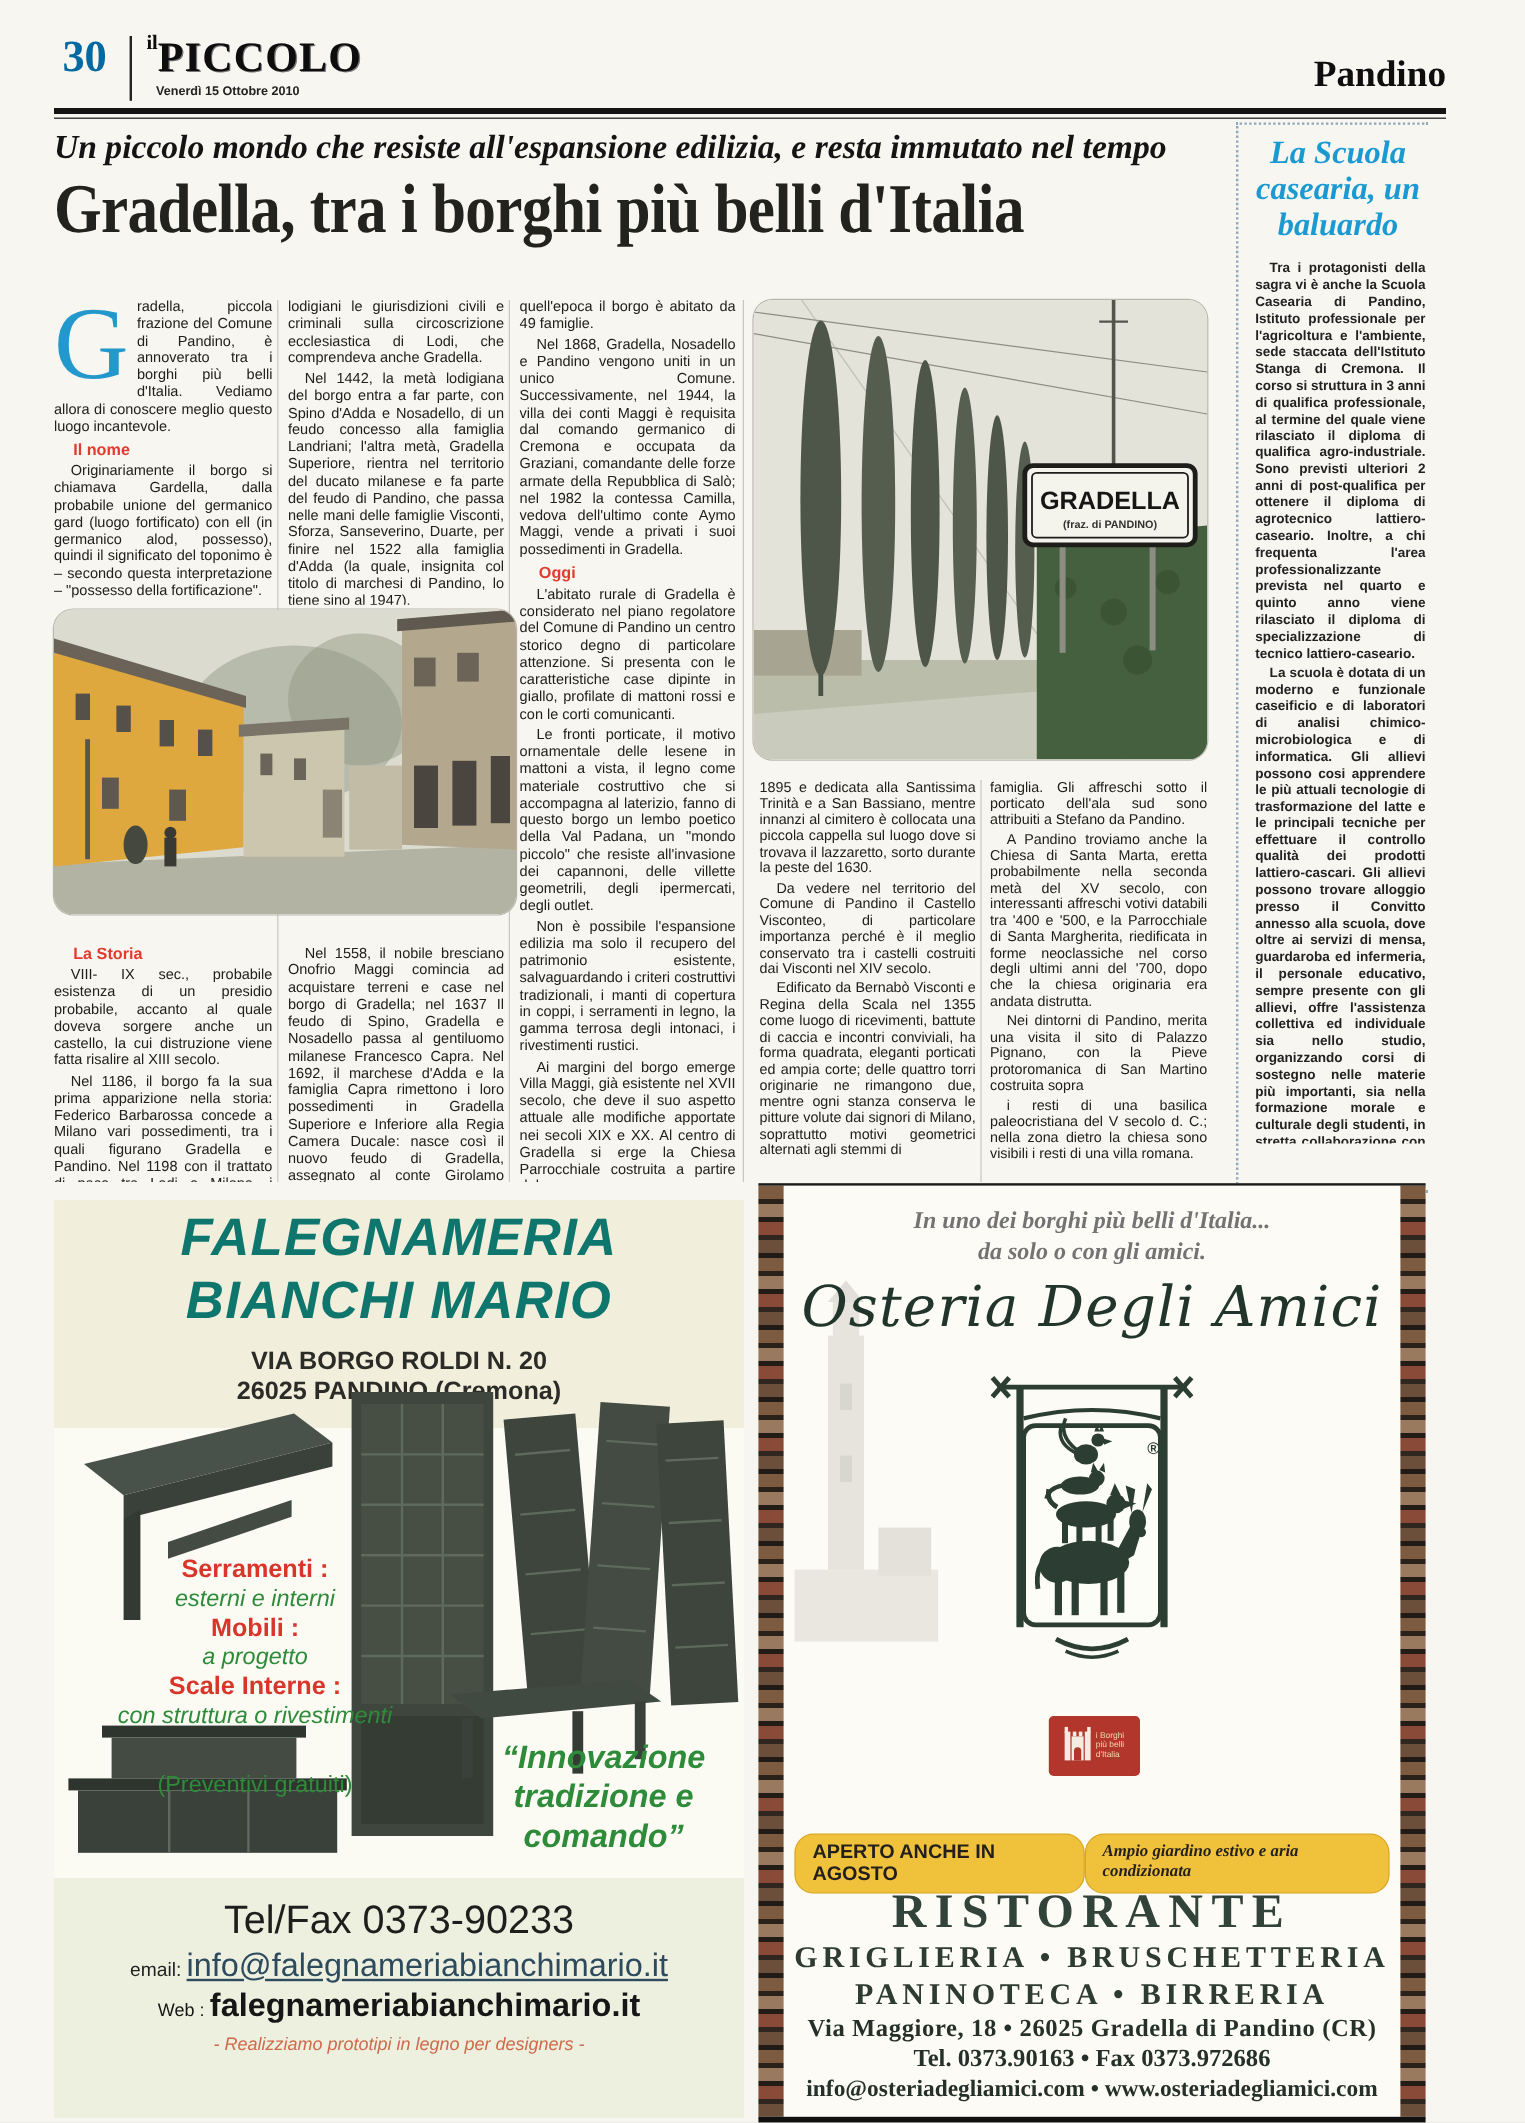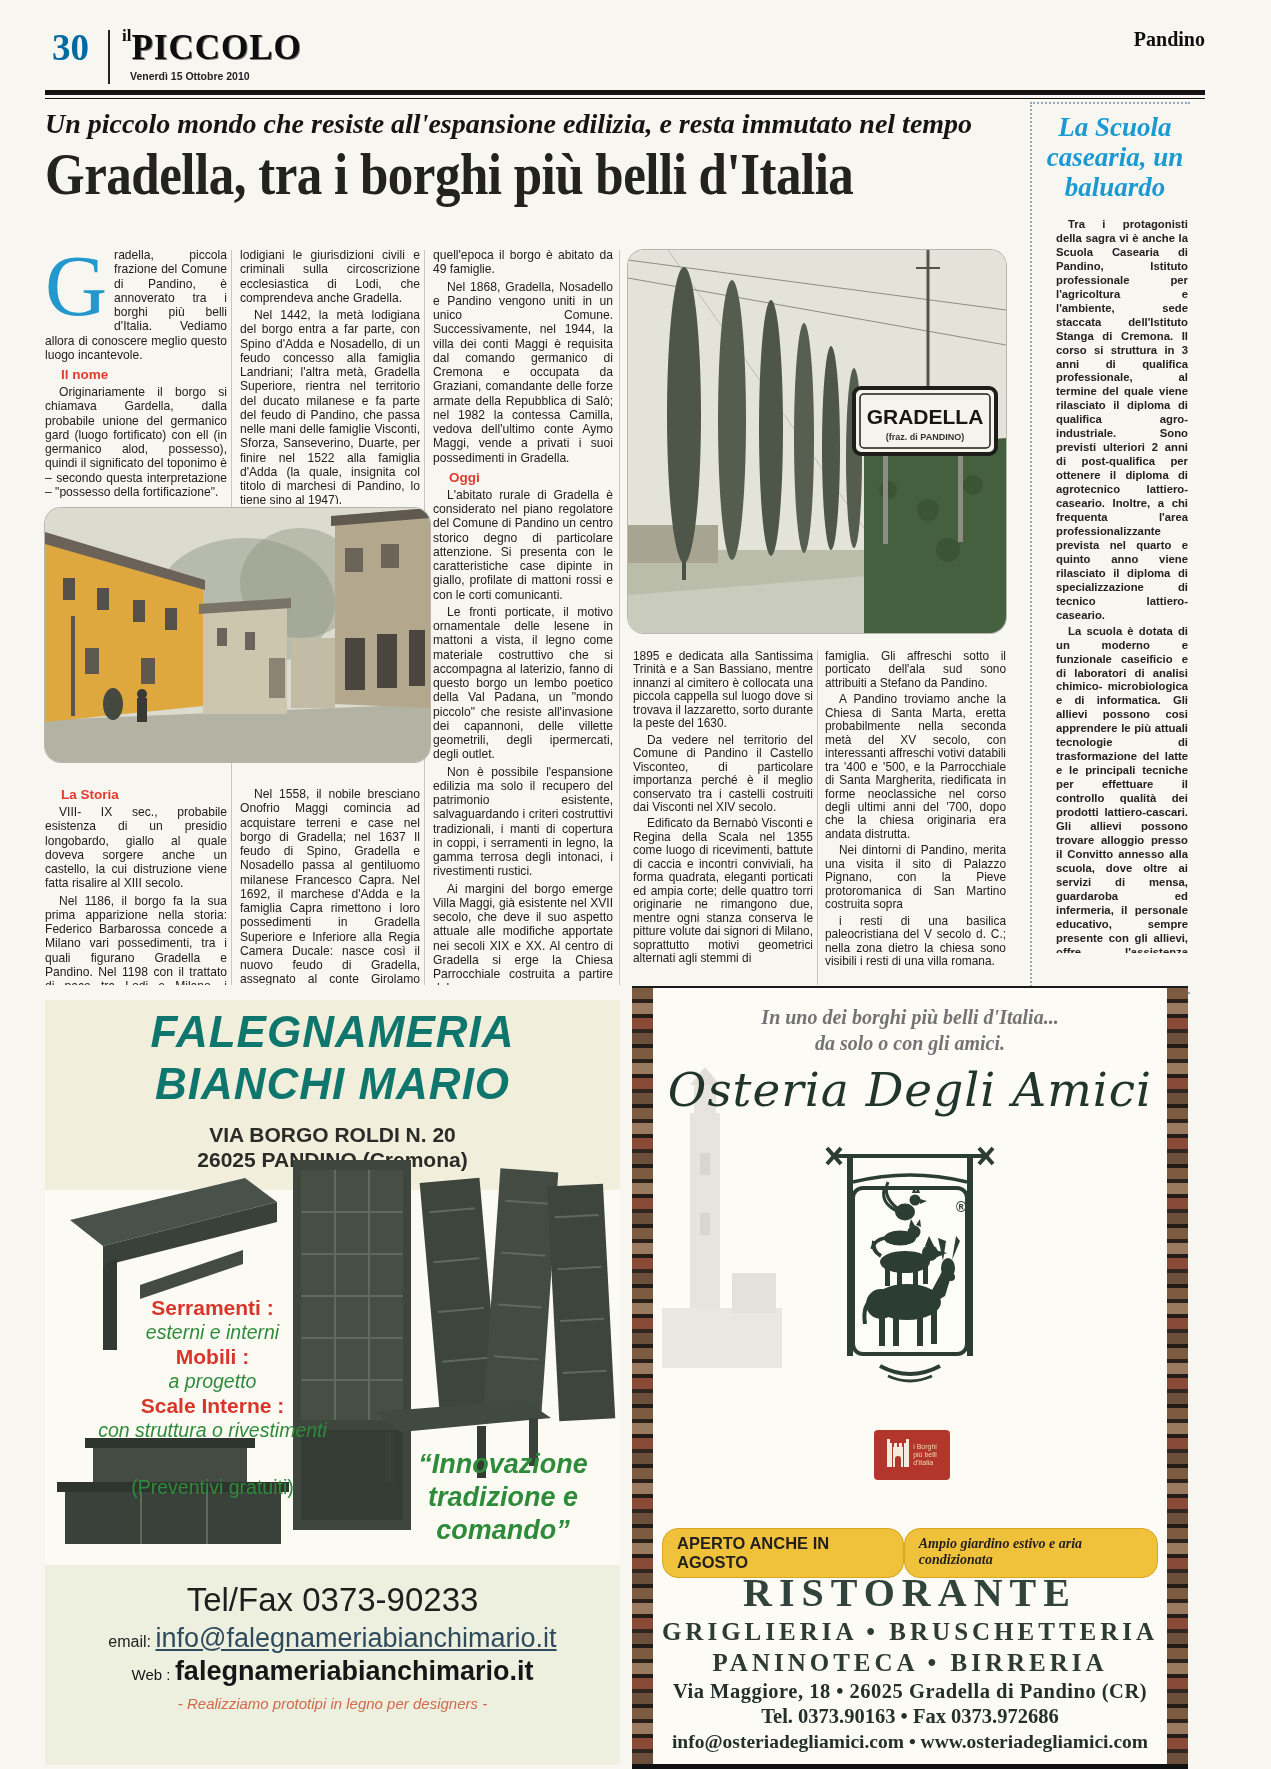--- a/index.html
+++ b/index.html
@@ -7,22 +7,22 @@
         font-family:"Liberation Sans",sans-serif;color:#1d1d1b;}
 
   
   .pagenum{position:absolute;left:52px;top:26px;font-family:"Liberation Serif",serif;
            font-size:37px;font-weight:bold;color:#0369a1;}
   .hdr-divider{position:absolute;left:108px;top:30px;width:2px;height:54px;background:#222;}
   .masthead{position:absolute;left:122px;top:26px;font-family:"Liberation Serif",serif;color:#0d0d0d;}
   .masthead .il{font-size:17px;font-weight:bold;vertical-align:18px;letter-spacing:0;}
   .masthead .big{font-size:35px;font-weight:bold;letter-spacing:1px;text-shadow:1px 1px 0 #777;}
   .masthead-date{position:absolute;left:130px;top:70px;font-size:10.5px;font-weight:bold;color:#222;}
-  .section-name{position:absolute;left:960px;top:28px;width:245px;text-align:right;
-                font-family:"Liberation Serif",serif;font-size:20px;font-weight:bold;color:#0e0e0e;}
+  .section-name{position:absolute;left:960px;top:44px;width:245px;text-align:right;
+                font-family:"Liberation Serif",serif;font-size:31px;font-weight:bold;color:#0e0e0e;}
   .hdr-rule{position:absolute;left:45px;top:90px;width:1160px;height:5px;background:#141414;}
   .hdr-rule2{position:absolute;left:45px;top:98px;width:1160px;height:1px;background:#141414;}
 
   
   .kicker{position:absolute;left:45px;top:108px;width:975px;
           font-family:"Liberation Serif",serif;font-style:italic;font-weight:bold;
           font-size:28px;color:#141414;white-space:nowrap;}
   .headline{position:absolute;left:45px;top:142px;width:980px;
             font-family:"Liberation Serif",serif;font-weight:bold;font-size:51px;
             letter-spacing:-0.5px;color:#22221f;transform:scale(1,1.14);transform-origin:left top;
@@ -45,21 +45,21 @@
   .photo svg{display:block;}
 
   
   .sidebar{position:absolute;left:1030px;top:102px;width:160px;height:892px;box-sizing:border-box;
            border-left:2px dotted #92a8ba;border-top:2px dotted #92a8ba;border-bottom:2px dotted #92a8ba;
            padding:8px 2px 0 10px;}
   .sidebar-title{font-family:"Liberation Serif",serif;font-style:italic;font-weight:bold;
                  color:#1b9ad2;font-size:27px;line-height:30px;text-align:center;}
   .sidebar-body{margin-top:16px;font-size:11.3px;line-height:13.95px;font-weight:bold;
                 text-align:justify;color:#222;height:735px;overflow:hidden;}
-  .sidebar-body p{margin:0 0 2px 14px;text-indent:12px;}
+  .sidebar-body p{margin:0 0 2px 4px;text-indent:12px;}
 
   
   .ad1{position:absolute;left:45px;top:1000px;width:575px;height:765px;background:#fbfaf3;}
   .ad1-headband{position:absolute;left:0;top:0;width:100%;height:190px;background:#f1eedb;}
   .ad1-title{position:absolute;left:0;top:6px;width:100%;text-align:center;
              font-style:italic;font-weight:bold;font-size:44px;line-height:52px;
              color:#0f766e;letter-spacing:1px;}
   .ad1-addr{position:absolute;left:0;top:122px;width:100%;text-align:center;
             font-weight:bold;font-size:21px;line-height:25px;color:#2b2b28;}
   .ad1-svg{position:absolute;left:0;top:150px;}
@@ -183,21 +183,21 @@
       <rect x="336" y="36" width="18" height="24" fill="#6c6557"></rect>
       <rect x="26" y="108" width="4" height="100" fill="#5a554c"></rect>
       <circle cx="97" cy="186" r="5" fill="#3a3a35"></circle>
       <rect x="92" y="190" width="10" height="24" fill="#3a3a35"></rect>
       <ellipse cx="68" cy="196" rx="10" ry="16" fill="#44483e"></ellipse>
     </svg>
   </div>
 
   <div class="col" style="left:45px;top:787px;width:182px;height:198px;">
     <div class="subhead" style="margin-top:0;">La Storia</div>
-    <p>VIII- IX sec., probabile esistenza di un presidio longobardo, giallo al quale doveva sorgere anche un castello, la cui distruzione viene fatta risalire al XIII secolo.</p>
+    <p>VIII- IX sec., probabile esistenza di un presidio probabile, accanto al quale doveva sorgere anche un castello, la cui distruzione viene fatta risalire al XIII secolo.</p>
     <p>Nel 1186, il borgo fa la sua prima apparizione nella storia: Federico Barbarossa concede a Milano vari possedimenti, tra i quali figurano Gradella e Pandino. Nel 1198 con il trattato di pace tra Lodi e Milano, i milanesi consegnano ai</p>
   </div>
 
   <div class="col" style="left:240px;top:787px;width:180px;height:198px;">
     <p>Nel 1558, il nobile bresciano Onofrio Maggi comincia ad acquistare terreni e case nel borgo di Gradella; nel 1637 Il feudo di Spino, Gradella e Nosadello passa al gentiluomo milanese Francesco Capra. Nel 1692, il marchese d'Adda e la famiglia Capra rimettono i loro possedimenti in Gradella Superiore e Inferiore alla Regia Camera Ducale: nasce così il nuovo feudo di Gradella, assegnato al conte Girolamo Maggi; in</p>
   </div>
 
   <div class="photo" style="left:628px;top:250px;width:378px;height:383px;">
     <svg width="378" height="383" viewBox="0 0 378 383">
       <rect x="0" y="0" width="378" height="383" fill="#e4e3da"></rect>

